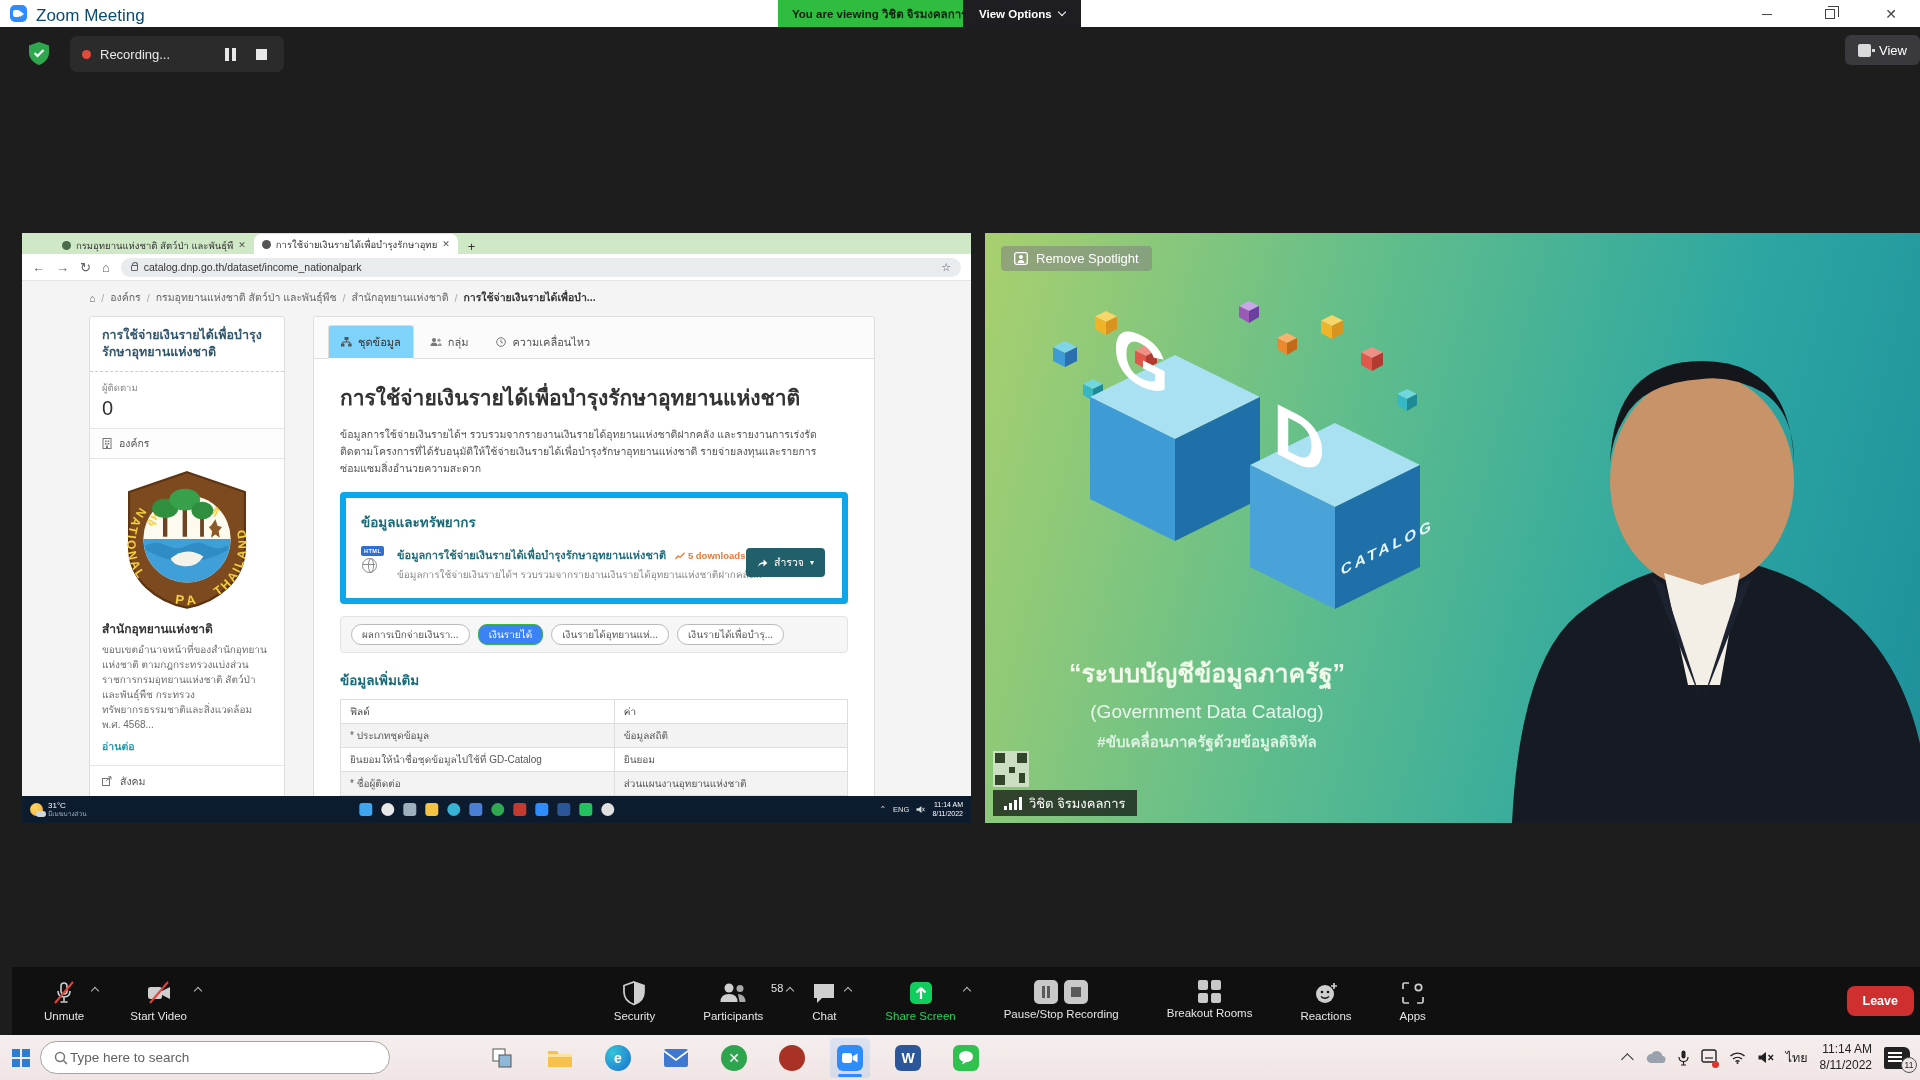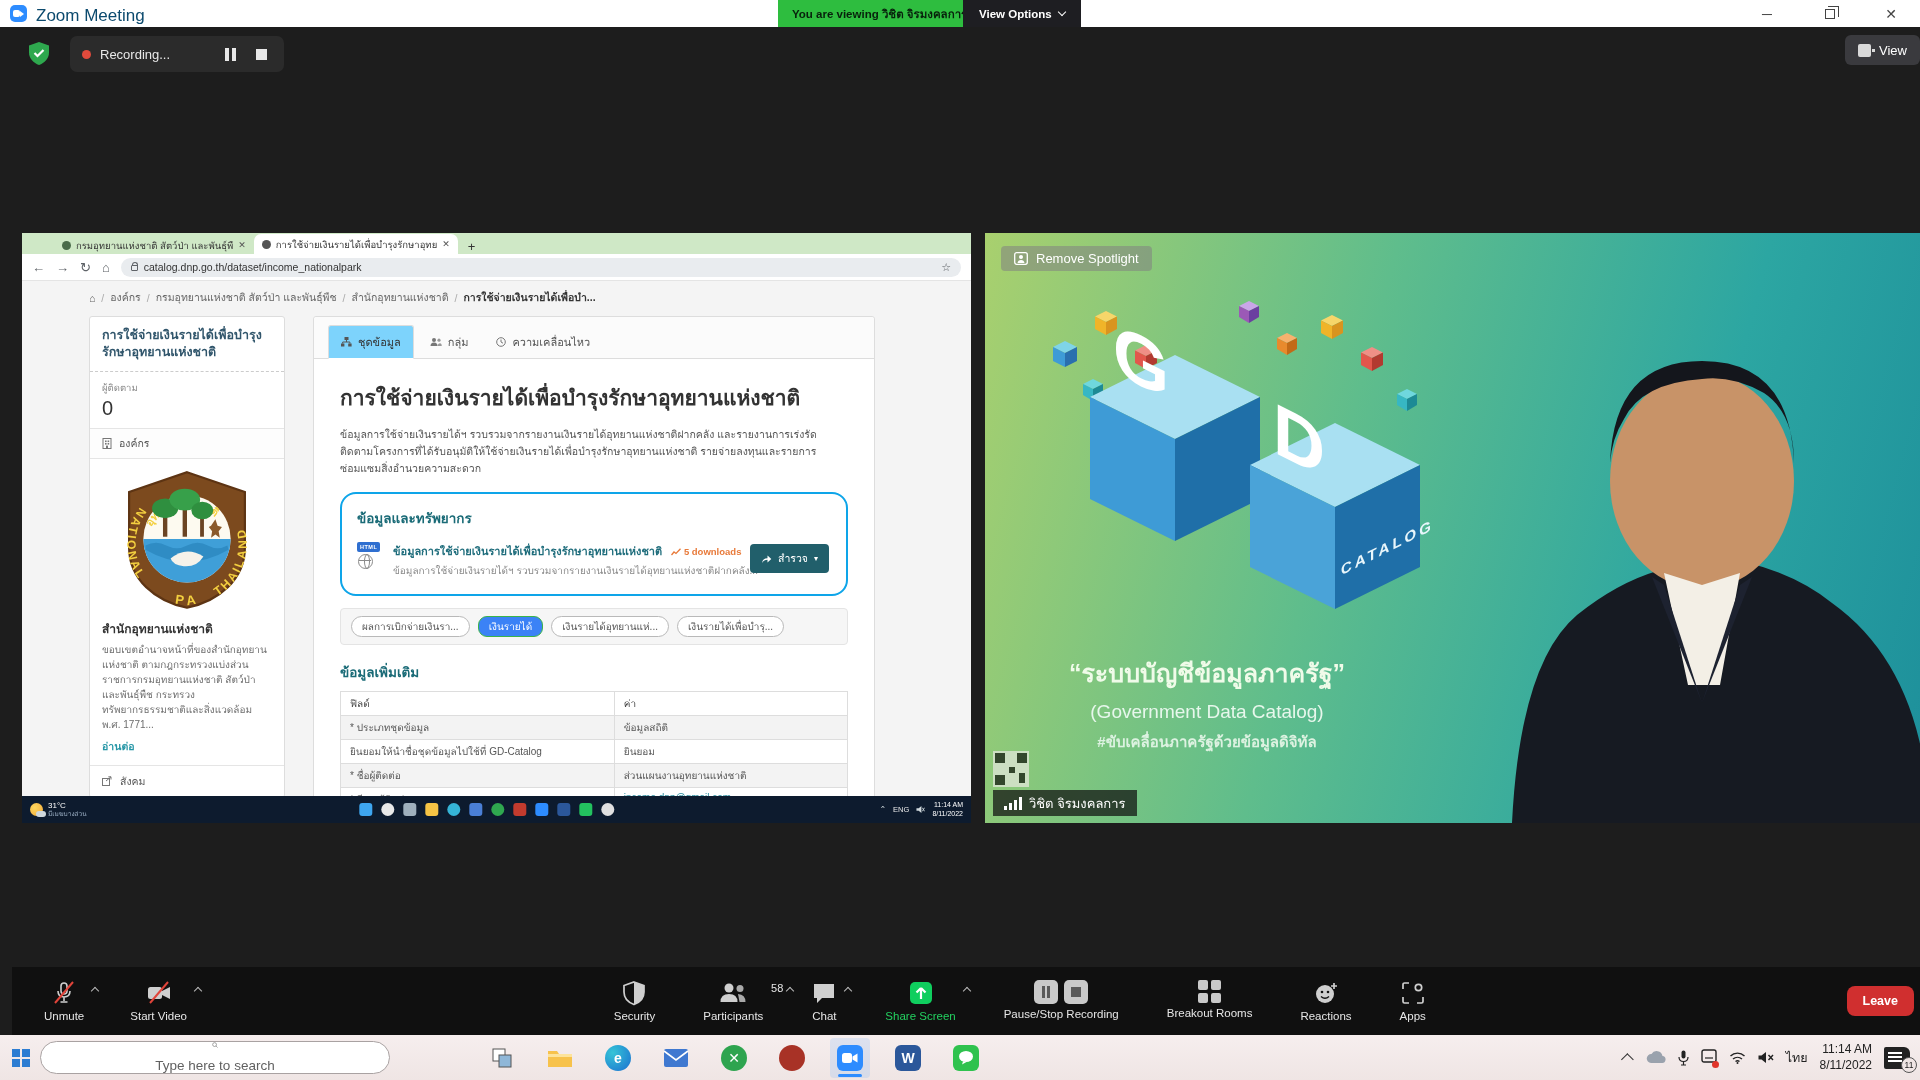--- a/index.html
+++ b/index.html
@@ -69,21 +69,21 @@
   .readmore{padding:6px 12px 10px;font-size:10.5px;color:#2596a6;font-weight:bold;cursor:pointer;}
   .socrow{border-top:1px solid #e5e5e5;display:flex;align-items:center;gap:7px;padding:7px 12px;font-size:10.5px;color:#555;}
 
   .rightcol{flex:1;}
   .ptabs{display:flex;align-items:flex-end;gap:4px;background:#fbfbfb;border-bottom:1px solid #ddd;padding:8px 14px 0;border-radius:3px 3px 0 0;}
   .ptab{display:flex;align-items:center;gap:6px;font-size:11px;color:#555;padding:7px 12px;cursor:pointer;}
   .ptab.active{background:#7dd3fc;border:1px solid #ddd;border-bottom:1px solid #fff;border-radius:3px 3px 0 0;margin-bottom:-1px;color:#333;}
   .pbody{padding:22px 26px 10px;}
   .h1{font-size:21px;color:#333;font-weight:bold;}
   .pdesc{margin-top:12px;font-size:10.5px;color:#555;line-height:1.6;max-width:520px;}
-  .resbox{margin-top:16px;border:2px solid #0ea5e9;border-radius:16px;padding:13px 15px 16px;}
+  .resbox{margin-top:16px;border:6px solid #0ea5e9;border-radius:4px;padding:13px 15px 16px;}
   .h3{font-size:13.5px;color:#1a6b77;font-weight:bold;}
   .resrow{margin-top:13px;display:flex;align-items:flex-start;gap:10px;position:relative;}
   .resico{width:26px;flex:none;position:relative;height:30px;}
   .htmlbadge{position:absolute;left:0;top:0;background:#2f6fd0;color:#fff;font-size:5.5px;font-weight:bold;padding:2px 3px;border-radius:2px;letter-spacing:.5px;}
   .globe{position:absolute;left:1px;top:12px;width:15px;height:15px;border-radius:50%;border:1.5px solid #8a8a8a;}
   .globe:before{content:"";position:absolute;left:4.5px;top:-1px;width:4px;height:13px;border:1px solid #8a8a8a;border-radius:50%;}
   .globe:after{content:"";position:absolute;left:0;top:5px;width:12px;border-top:1px solid #8a8a8a;}
   .reslink{font-size:11px;font-weight:bold;color:#1f6d7c;cursor:pointer;}
   .dl{color:#e87a3a;font-size:9.5px;font-weight:bold;margin-left:6px;}
   .ressub{font-size:10px;color:#888;margin-top:3px;}
@@ -146,21 +146,21 @@
   .leavebtn{margin-right:18px;background:#d02f2f;color:#fff;font-weight:bold;font-size:12.5px;border-radius:8px;padding:8px 16px;cursor:pointer;}
   .sqic{width:24px;height:24px;border-radius:5px;background:#c9c9c9;display:flex;align-items:center;justify-content:center;}
   .recico{display:flex;gap:6px;}
   .bgrid{display:grid;grid-template-columns:10px 10px;grid-gap:3px;}
   .bgrid i{display:block;width:10px;height:10px;background:#c9c9c9;border-radius:2px;}
 
   
   .taskbar{position:absolute;left:0;top:1035px;width:1920px;height:45px;background:linear-gradient(#f6eeee,#efe5e4);display:flex;align-items:center;z-index:60;}
   .startic{margin-left:12px;display:grid;grid-template-columns:8px 8px;grid-gap:2px;cursor:pointer;}
   .startic i{display:block;width:8px;height:8px;background:#2d7dd2;}
-  .searchpill{margin-left:10px;width:350px;height:33px;background:#fff;border:1px solid #a9a2a2;border-radius:17px;display:flex;align-items:center;gap:10px;padding:0 13px;color:#616161;font-size:13.5px;cursor:text;flex-direction:column;}
+  .searchpill{margin-left:10px;width:350px;height:33px;background:#fff;border:1px solid #a9a2a2;border-radius:17px;display:flex;align-items:center;gap:2px;padding:0 13px;color:#616161;font-size:13.5px;cursor:text;}
   .tbicons{display:flex;align-items:center;gap:18px;margin-left:92px;}
   .tbi{width:40px;height:40px;display:flex;align-items:center;justify-content:center;border-radius:4px;cursor:pointer;position:relative;}
   .tbi.active{background:rgba(45,140,255,.12);}
   .tbi.active:after{content:"";position:absolute;bottom:1px;left:8px;right:8px;height:3px;border-radius:2px;background:#2d8cff;}
   .appsq{width:26px;height:26px;border-radius:6px;display:flex;align-items:center;justify-content:center;color:#fff;font-weight:bold;font-size:14px;}
   .tray{margin-left:auto;display:flex;align-items:center;gap:12px;padding-right:10px;color:#222;}
   .traytxt{font-size:12.5px;}
   .clock{text-align:right;font-size:12px;line-height:1.3;}
   .notif{position:relative;width:26px;height:22px;}
   .notif .pg{position:absolute;inset:0;background:#222;border-radius:2px 6px 2px 2px;}
@@ -286,21 +286,21 @@
             <path d="M45 82 q14 -12 30 -2 q-6 10 -18 9 q-10 -1 -12 -7" fill="#f5f2ea"></path>
             <rect x="38" y="40" width="4" height="22" fill="#6b4423"></rect>
             <rect x="56" y="34" width="4" height="28" fill="#6b4423"></rect>
             <rect x="72" y="42" width="3.5" height="20" fill="#6b4423"></rect>
             <ellipse cx="40" cy="36" rx="12" ry="9" fill="#2f8f3f"></ellipse>
             <ellipse cx="58" cy="28" rx="14" ry="10" fill="#37a04a"></ellipse>
             <ellipse cx="74" cy="38" rx="10" ry="8" fill="#2f8f3f"></ellipse>
             <path d="M82 52 l4 -6 l2 6 l4 1 l-3 4 l1 6 l-4 -3 l-4 3 l1 -6 l-3 -4 z" fill="#8a5a2b"></path>
           </svg>
           <div class="orgname">สำนักอุทยานแห่งชาติ</div>
-          <div class="orgdesc">ขอบเขตอำนาจหน้าที่ของสำนักอุทยานแห่งชาติ ตามกฎกระทรวงแบ่งส่วนราชการกรมอุทยานแห่งชาติ สัตว์ป่า และพันธุ์พืช กระทรวงทรัพยากรธรรมชาติและสิ่งแวดล้อม พ.ศ. 1771...</div>
+          <div class="orgdesc">ขอบเขตอำนาจหน้าที่ของสำนักอุทยานแห่งชาติ ตามกฎกระทรวงแบ่งส่วนราชการกรมอุทยานแห่งชาติ สัตว์ป่า และพันธุ์พืช กระทรวงทรัพยากรธรรมชาติและสิ่งแวดล้อม พ.ศ. 4568...</div>
           <div class="readmore">อ่านต่อ</div>
           <div class="socrow">
             <svg width="11" height="10" viewBox="0 0 11 10">
                 <rect x="0.5" y="2.5" width="7" height="7" fill="none" stroke="#777"></rect>
                 <path d="M4 5 L9 0.8 M6.3 0.8 H9 V3.5" stroke="#777" fill="none"></path>
               </svg>
             <span>สังคม</span>
           </div>
         </div>
 

